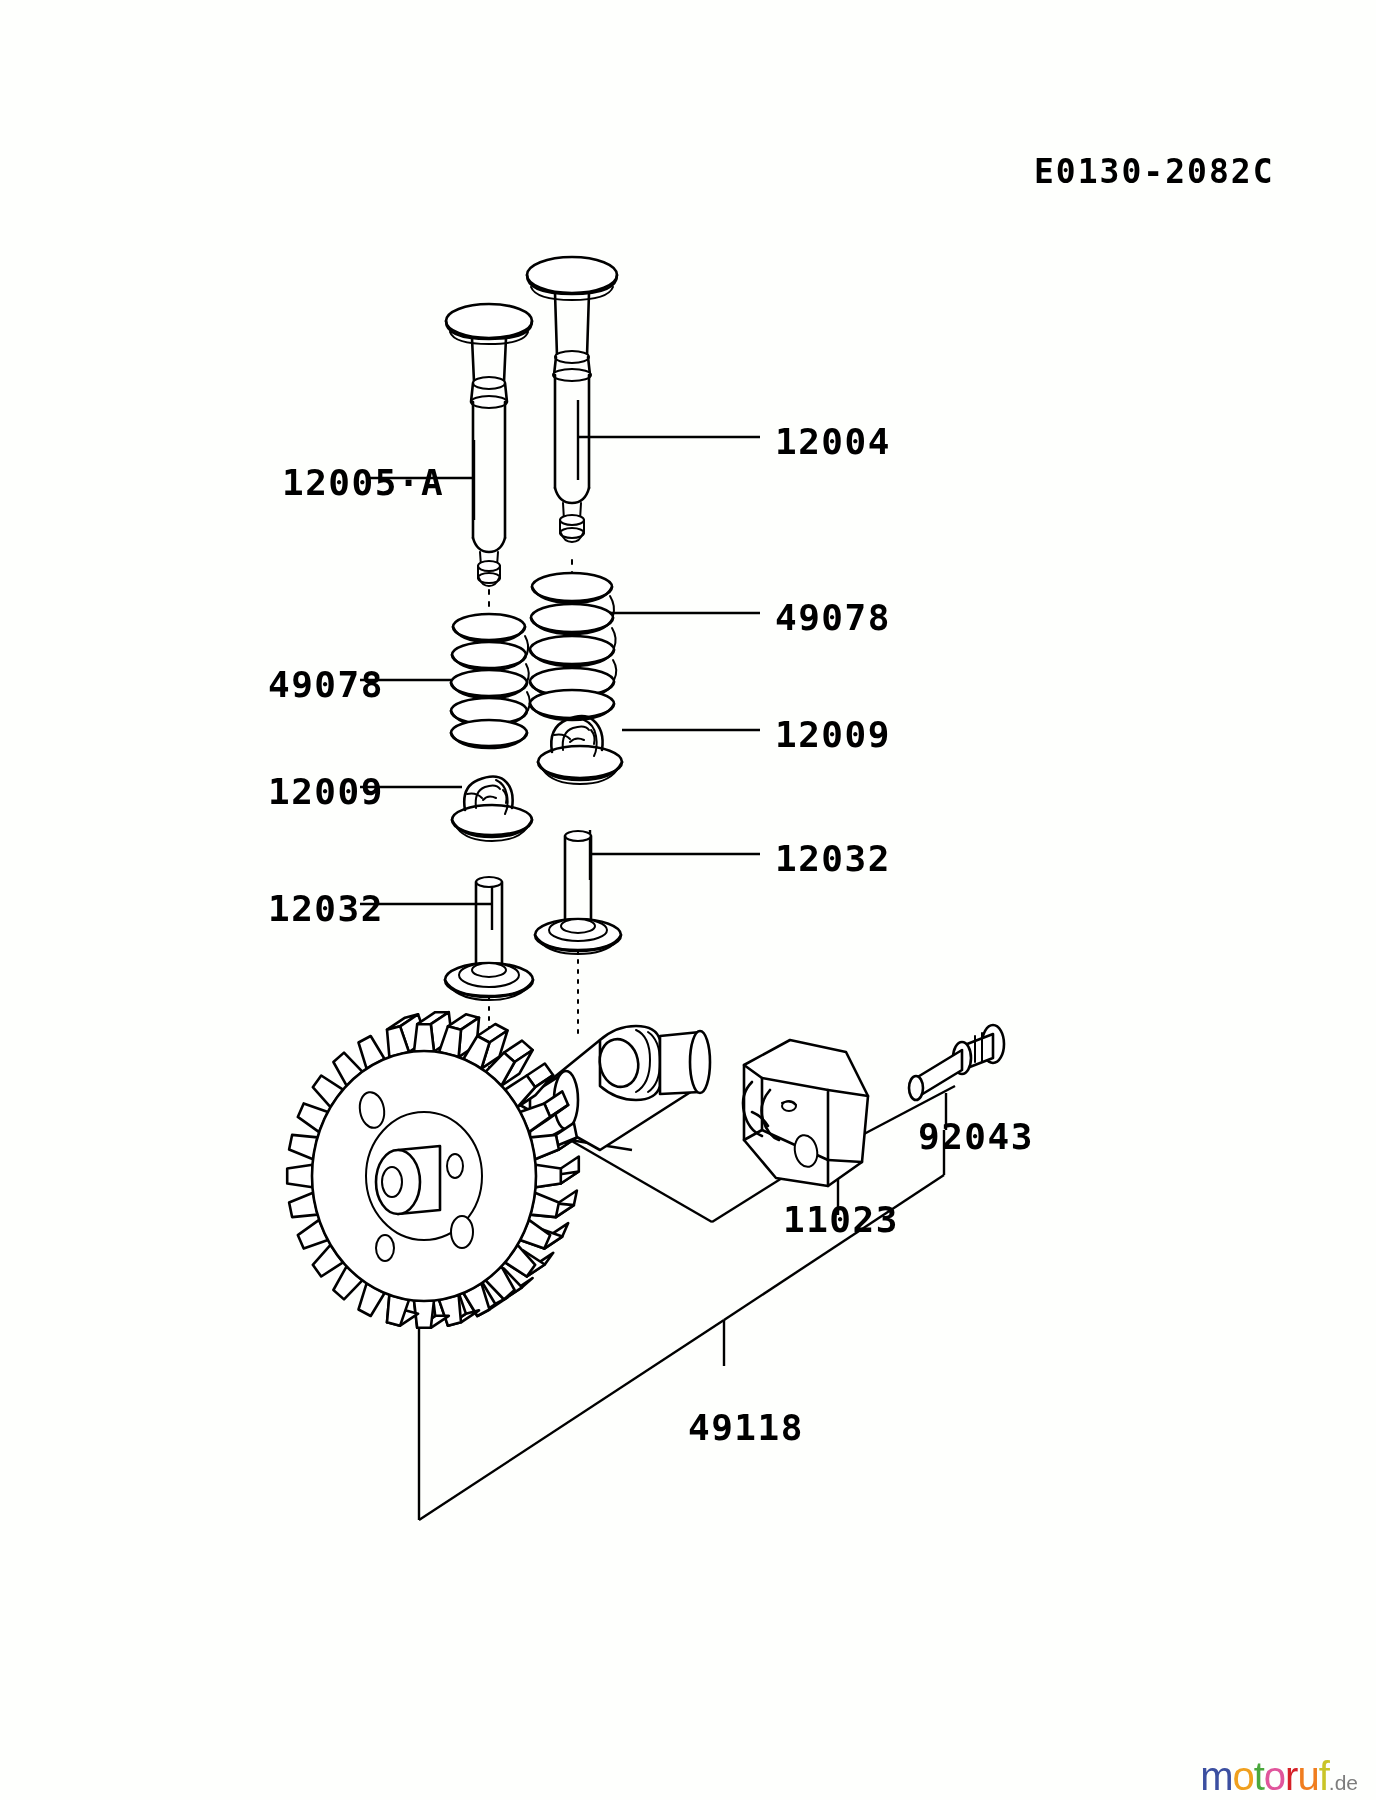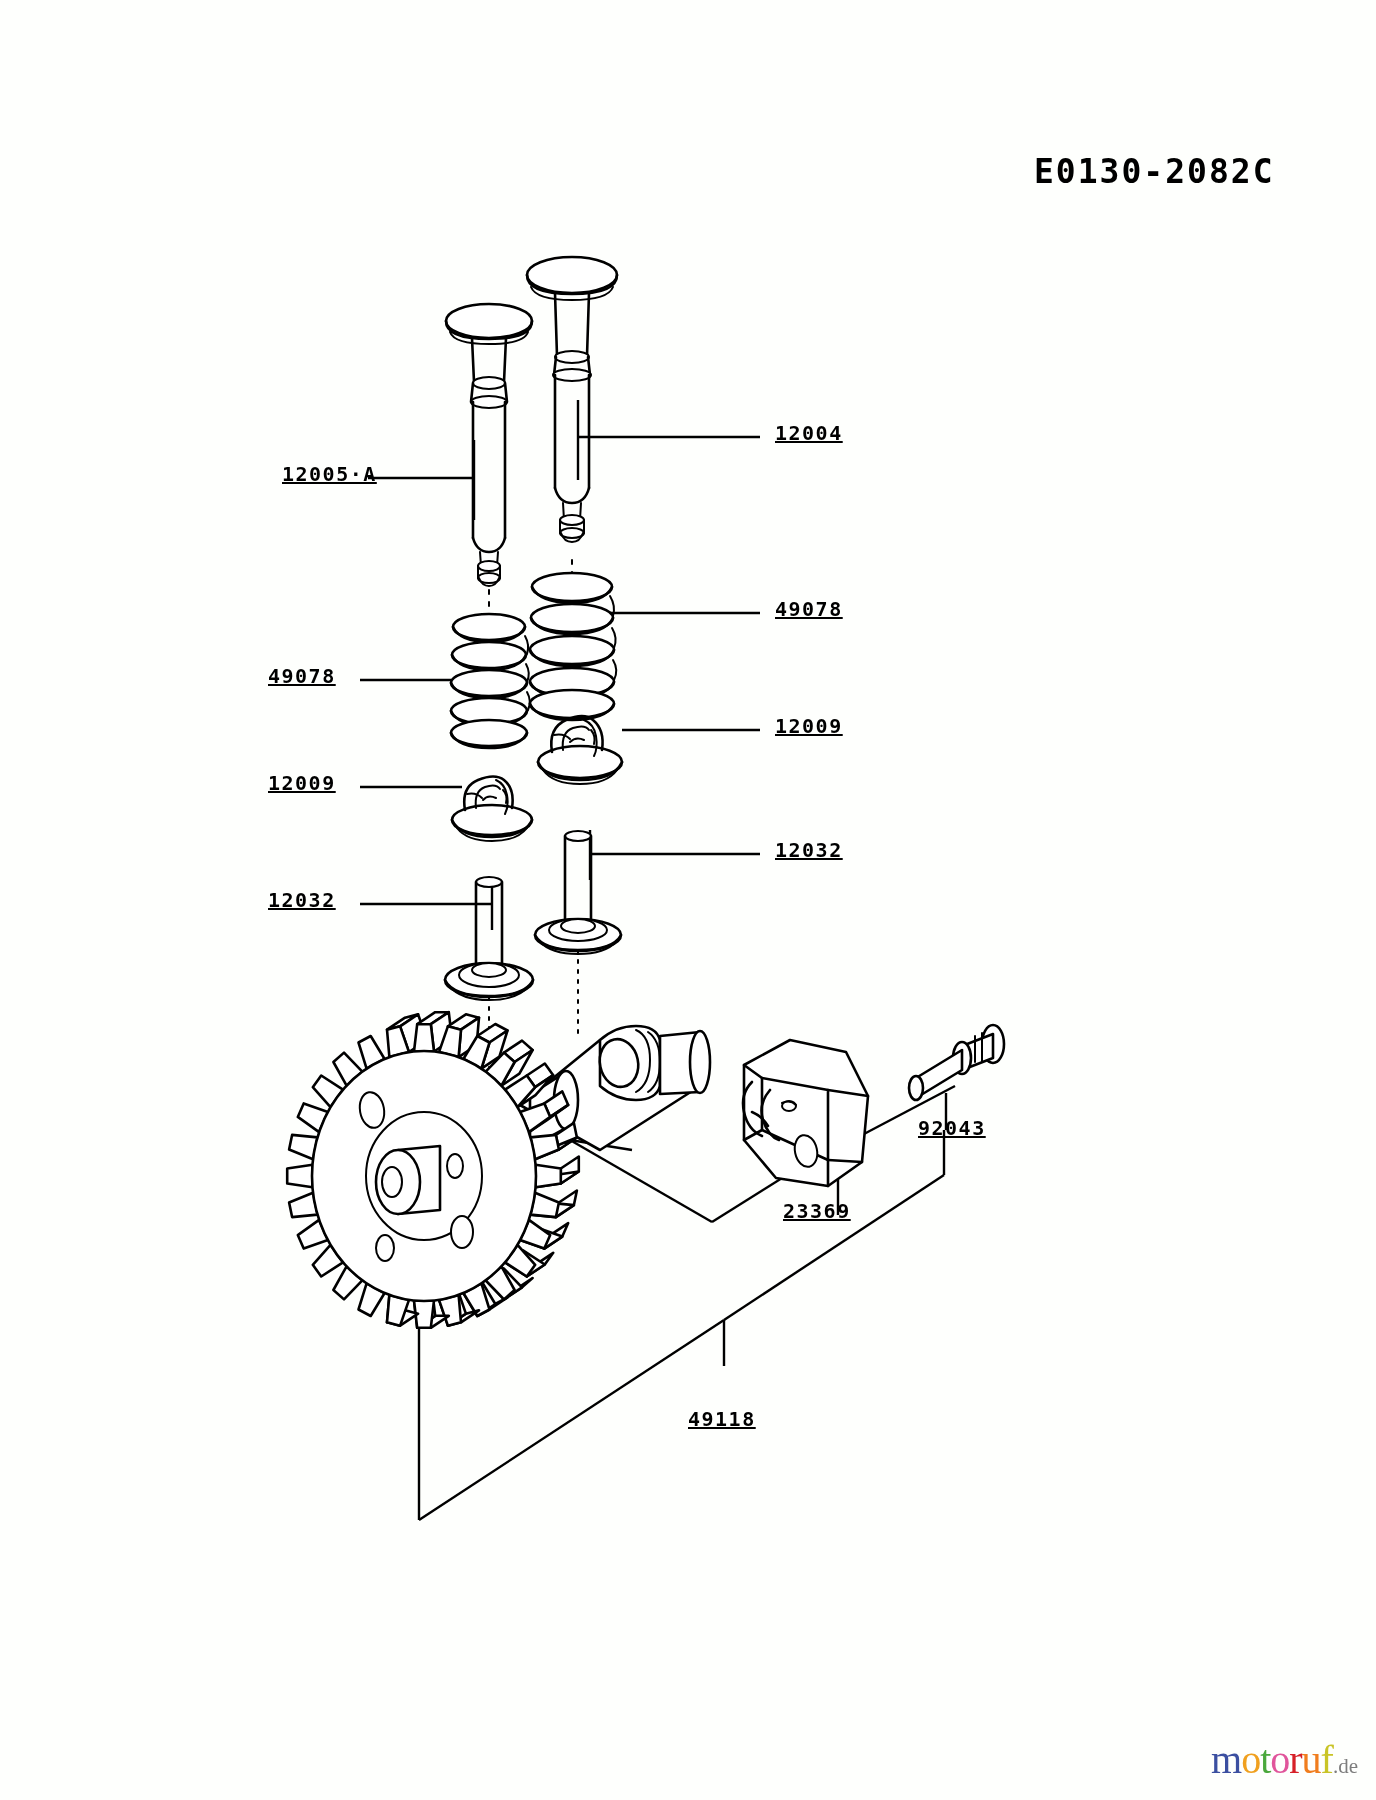--- a/index.html
+++ b/index.html
@@ -31,29 +31,28 @@
     font-weight: bold;
     color: #000000;
     white-space: nowrap;
     letter-spacing: 1px;
   }
   .lbl-title {
     font-size: 33px;
     letter-spacing: 2px;
   }
   .lbl-part {
-    font-size: 20px;
+    font-size: 36px;
     letter-spacing: 1.5px;
-    text-decoration: underline;
   }
   #watermark {
     position: absolute;
     right: 18px;
-    bottom: 20px;
-    font-family: Liberation Serif, serif;
+    bottom: 4px;
+    font-family: Liberation Sans, sans-serif;
     font-size: 40px;
     line-height: 1;
     letter-spacing: -1px;
   }
   #watermark .wm-l { display: inline; }
   #watermark .wm-tld {
     font-size: 21px;
     color: #7d7d7d;
     letter-spacing: 0px;
   }
@@ -395,20 +394,20 @@
   <div class="lbl lbl-part" style="left:268px; top:664px;">49078</div>
   <div class="lbl lbl-part" style="left:268px; top:771px;">12009</div>
   <div class="lbl lbl-part" style="left:268px; top:888px;">12032</div>
 
   <div class="lbl lbl-part" style="left:775px; top:421px;">12004</div>
   <div class="lbl lbl-part" style="left:775px; top:597px;">49078</div>
   <div class="lbl lbl-part" style="left:775px; top:714px;">12009</div>
   <div class="lbl lbl-part" style="left:775px; top:838px;">12032</div>
 
   <div class="lbl lbl-part" style="left:918px; top:1116px;">92043</div>
-  <div class="lbl lbl-part" style="left:783px; top:1199px;">23369</div>
+  <div class="lbl lbl-part" style="left:783px; top:1199px;">11023</div>
   <div class="lbl lbl-part" style="left:688px; top:1379px;margin-top:28px;">49118</div>
 
   <div id="watermark">
     <span><span class="wm-l" style="color: rgb(59, 79, 160);">m</span><span class="wm-l" style="color: rgb(240, 160, 30);">o</span><span class="wm-l" style="color: rgb(74, 168, 60);">t</span><span class="wm-l" style="color: rgb(224, 85, 155);">o</span><span class="wm-l" style="color: rgb(214, 32, 39);">r</span><span class="wm-l" style="color: rgb(240, 125, 30);">u</span><span class="wm-l" style="color: rgb(201, 196, 39);">f</span></span><span class="wm-tld">.de</span>
   </div>
 
 </div>
 
 </body></html>

